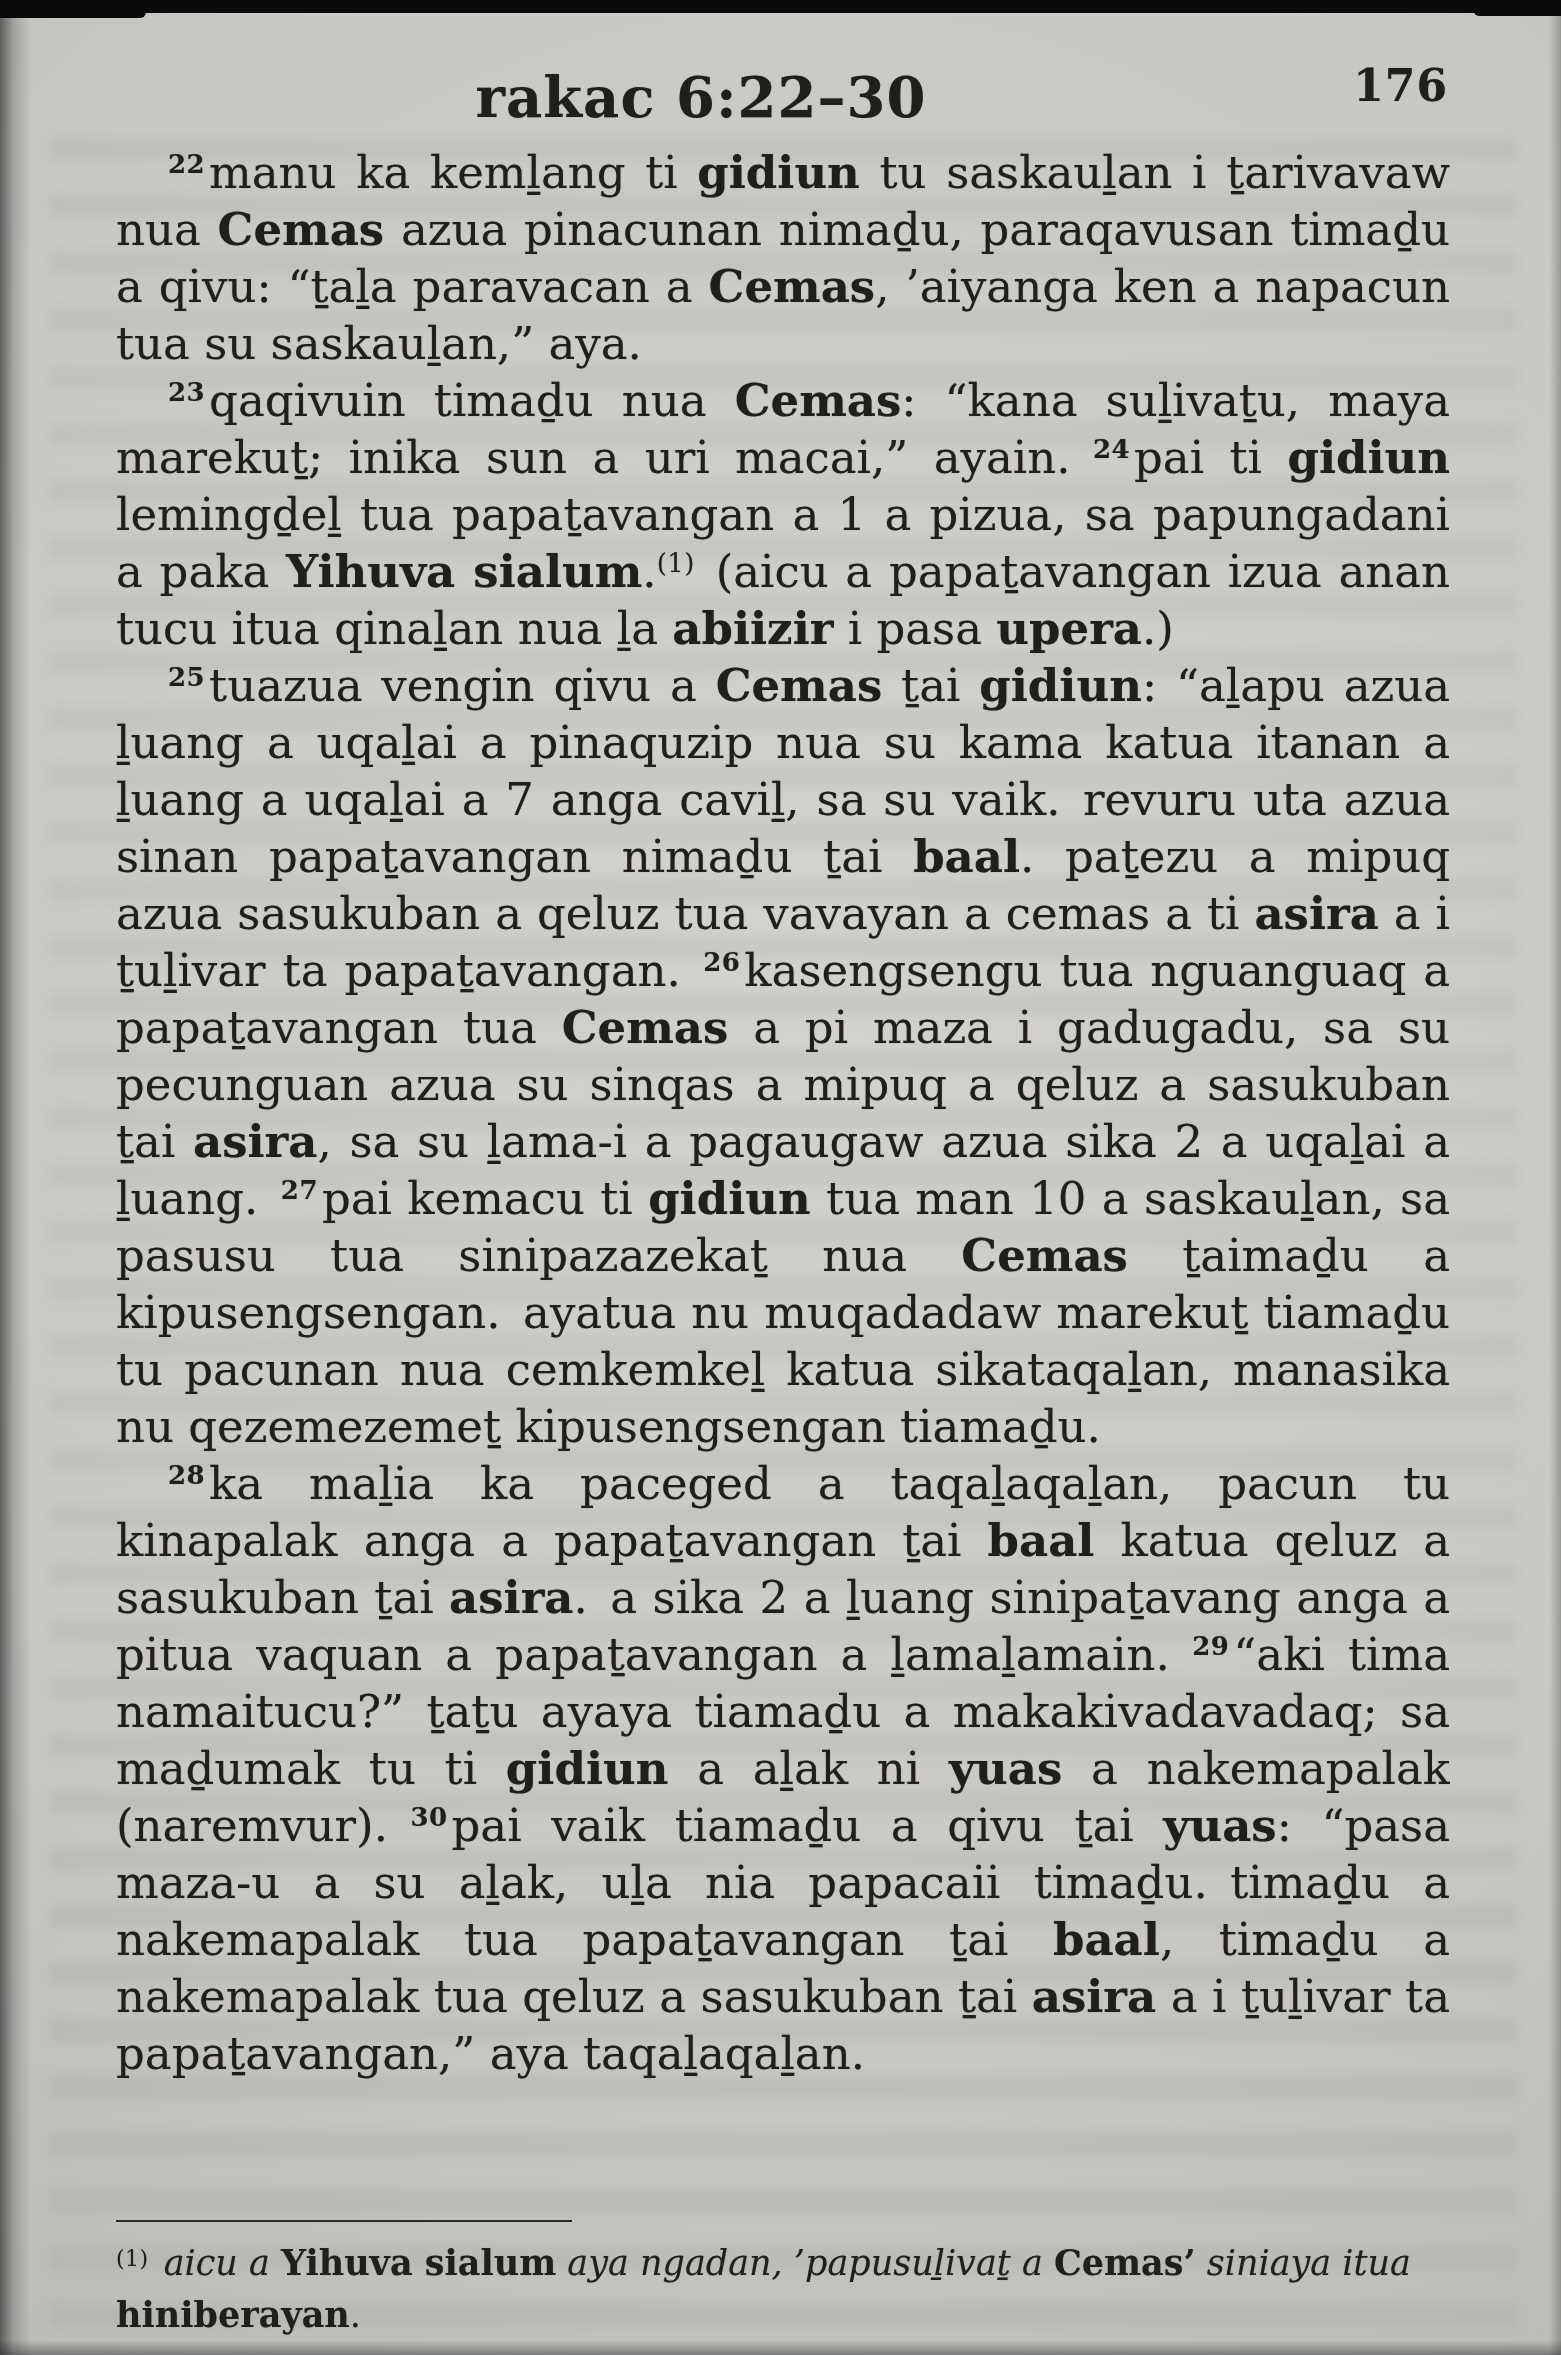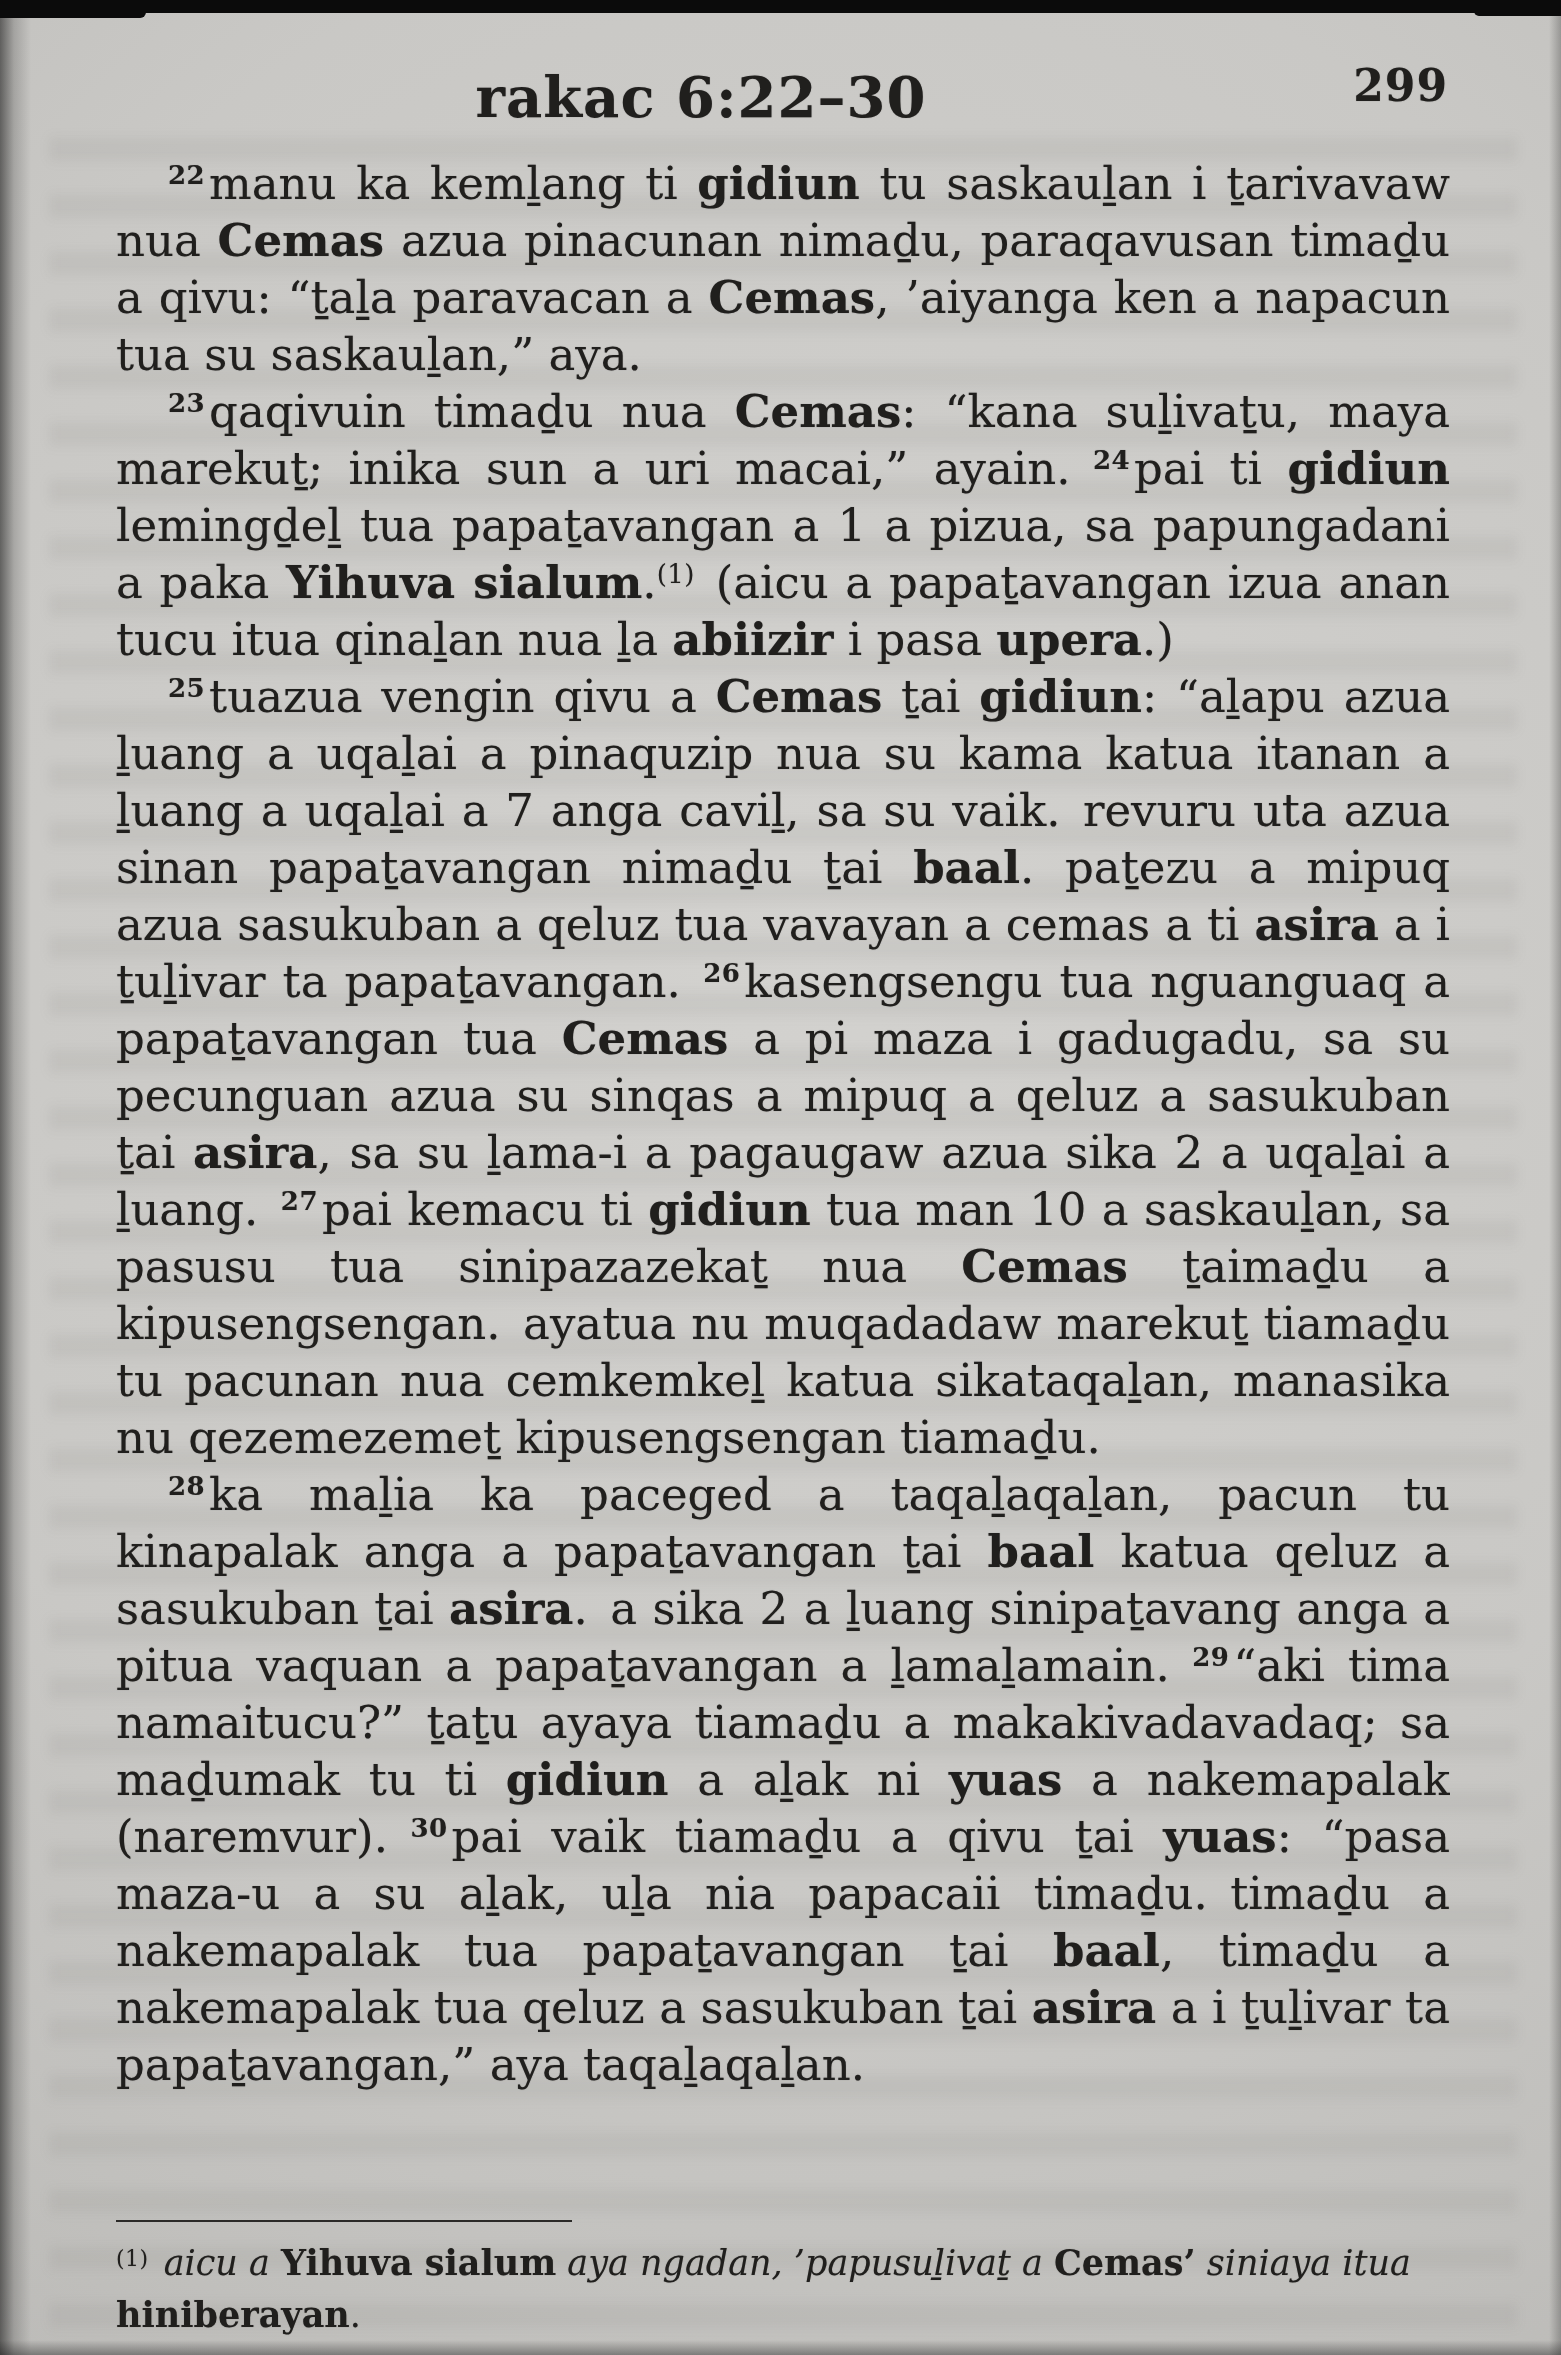--- a/index.html
+++ b/index.html
@@ -44,21 +44,21 @@
   }
   .running-head { position:relative; height:56px; font-weight:bold; }
   .head-title {
     position:absolute; left:50%; top:0;
     transform:translateX(-50%) translateX(-82px);
     font-size:56px; letter-spacing:1px; white-space:nowrap;
   }
   .page-num { position:absolute; right:1.9px; top:-3.9px; font-size:44px; letter-spacing:1px; }
 
   .body-text {
-    margin-top:35px;
+    margin-top:24px;
     font-size:45px; line-height:57px;
     text-align:justify;
     max-height:2077px; overflow:hidden;
   }
   .para { text-indent:52px; margin:0; }
   .b { font-weight:bold; }
   .i { font-style:italic; }
   sup.vnum {
     font-size:26px; line-height:0;
     position:relative; top:-14.6px; vertical-align:baseline;
@@ -80,21 +80,21 @@
 <div class="page">
   <div class="bleed-layer"></div>
   <div class="edge-top"></div>
   <div class="edge-left"></div>
   <div class="edge-bottom"></div>
   <div class="edge-right"></div>
 
   <div class="content">
     <div class="running-head">
       <span class="head-title">rakac 6:22–30</span>
-      <span class="page-num">299</span>
+      <span class="page-num">176</span>
     </div>
     <div class="body-text">
         <p class="para"><sup class="vnum b">22</sup><span class="">manu ka kemḻang ti </span><span class="b ">gidiun</span><span class=""> tu saskauḻan i ṯarivavaw nua </span><span class="b ">Cemas</span><span class=""> azua pinacunan nimaḏu, paraqavusan timaḏu a qivu: “ṯaḻa paravacan a </span><span class="b ">Cemas</span><span class="">, ’aiyanga ken a napacun tua su saskauḻan,” aya.</span></p>
         <p class="para"><sup class="vnum b">23</sup><span class="">qaqivuin timaḏu nua </span><span class="b ">Cemas</span><span class="">: “kana suḻivaṯu, maya marekuṯ; inika sun a uri macai,” ayain. </span><sup class="vnum b">24</sup><span class="">pai ti </span><span class="b ">gidiun</span><span class=""> lemingḏeḻ tua papaṯavangan a 1 a pizua, sa papungadani a paka </span><span class="b ">Yihuva sialum</span><span class="">.</span><sup class="vnum">(1)</sup><span class=""> (aicu a papaṯavangan izua anan tucu itua qinaḻan nua ḻa </span><span class="b ">abiizir</span><span class=""> i pasa </span><span class="b ">upera</span><span class="">.)</span></p>
         <p class="para"><sup class="vnum b">25</sup><span class="">tuazua vengin qivu a </span><span class="b ">Cemas</span><span class=""> ṯai </span><span class="b ">gidiun</span><span class="">: “aḻapu azua ḻuang a uqaḻai a pinaquzip nua su kama katua itanan a ḻuang a uqaḻai a 7 anga caviḻ, sa su vaik. revuru uta azua sinan papaṯavangan nimaḏu ṯai </span><span class="b ">baal</span><span class="">. paṯezu a mipuq azua sasukuban a qeluz tua vavayan a cemas a ti </span><span class="b ">asira</span><span class=""> a i ṯuḻivar ta papaṯavangan. </span><sup class="vnum b">26</sup><span class="">kasengsengu tua nguanguaq a papaṯavangan tua </span><span class="b ">Cemas</span><span class=""> a pi maza i gadugadu, sa su pecunguan azua su sinqas a mipuq a qeluz a sasukuban ṯai </span><span class="b ">asira</span><span class="">, sa su ḻama-i a pagaugaw azua sika 2 a uqaḻai a ḻuang. </span><sup class="vnum b">27</sup><span class="">pai kemacu ti </span><span class="b ">gidiun</span><span class=""> tua man 10 a saskauḻan, sa pasusu tua sinipazazekaṯ nua </span><span class="b ">Cemas</span><span class=""> ṯaimaḏu a kipusengsengan. ayatua nu muqadadaw marekuṯ tiamaḏu tu pacunan nua cemkemkeḻ katua sikataqaḻan, manasika nu qezemezemeṯ kipusengsengan tiamaḏu.</span></p>
         <p class="para"><sup class="vnum b">28</sup><span class="">ka maḻia ka paceged a taqaḻaqaḻan, pacun tu kinapalak anga a papaṯavangan ṯai </span><span class="b ">baal</span><span class=""> katua qeluz a sasukuban ṯai </span><span class="b ">asira</span><span class="">. a sika 2 a ḻuang sinipaṯavang anga a pitua vaquan a papaṯavangan a ḻamaḻamain. </span><sup class="vnum b">29</sup><span class="">“aki tima namaitucu?” ṯaṯu ayaya tiamaḏu a makakivadavadaq; sa maḏumak tu ti </span><span class="b ">gidiun</span><span class=""> a aḻak ni </span><span class="b ">yuas</span><span class=""> a nakemapalak (naremvur). </span><sup class="vnum b">30</sup><span class="">pai vaik tiamaḏu a qivu ṯai </span><span class="b ">yuas</span><span class="">: “pasa maza-u a su aḻak, uḻa nia papacaii timaḏu. timaḏu a nakemapalak tua papaṯavangan ṯai </span><span class="b ">baal</span><span class="">, timaḏu a nakemapalak tua qeluz a sasukuban ṯai </span><span class="b ">asira</span><span class=""> a i ṯuḻivar ta papaṯavangan,” aya taqaḻaqaḻan.</span></p>
       </div>
   </div>
 
   <div class="footnote">

